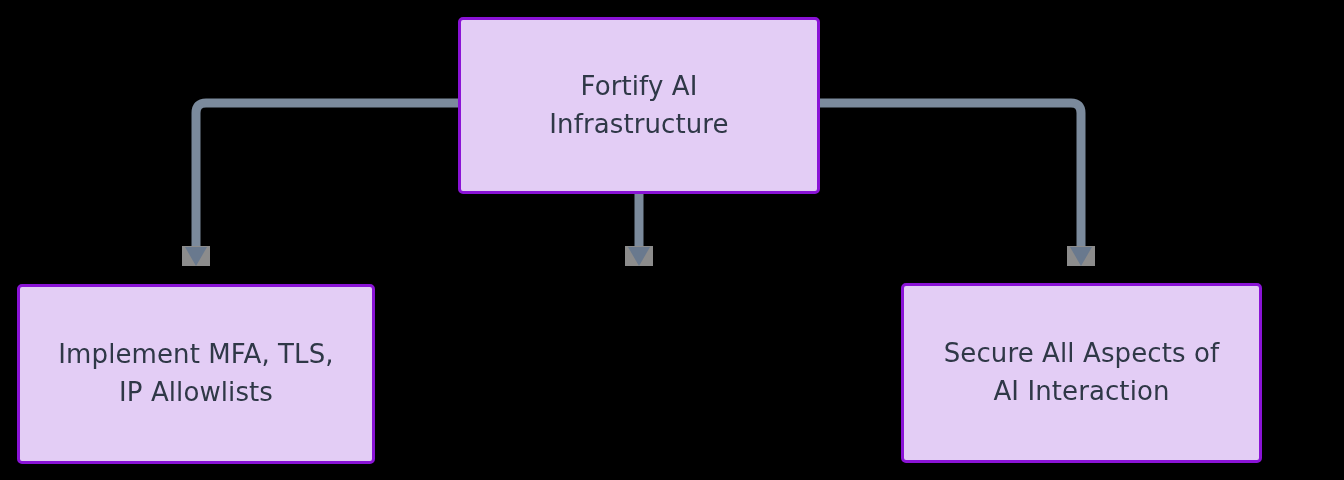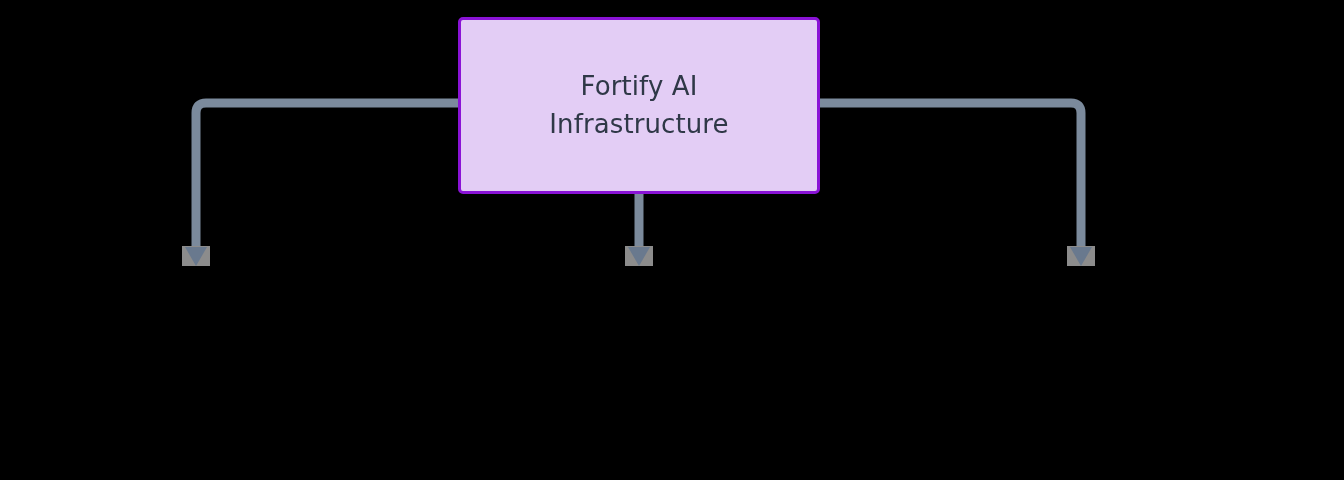--- a/index.html
+++ b/index.html
@@ -103,16 +103,24 @@
       <rect x="1067" y="246" width="28" height="20" fill="#8c8c8c"></rect>
       <path d="M 1070 247 L 1092 247 L 1081 266 Z" fill="#69798e"></path>
     </g>
   </svg>
 
   <div class="node" id="node-root">
     <span class="node-label">Fortify AI
 Infrastructure</span>
   </div>
 
+  <div class="node" id="node-child-0">
+    <span class="node-label">Implement MFA, TLS,
+IP Allowlists</span>
+  </div>
 
 
+  <div class="node" id="node-child-2">
+    <span class="node-label">Secure All Aspects of
+AI Interaction</span>
+  </div>
 
 </div>
 
 </body></html>

